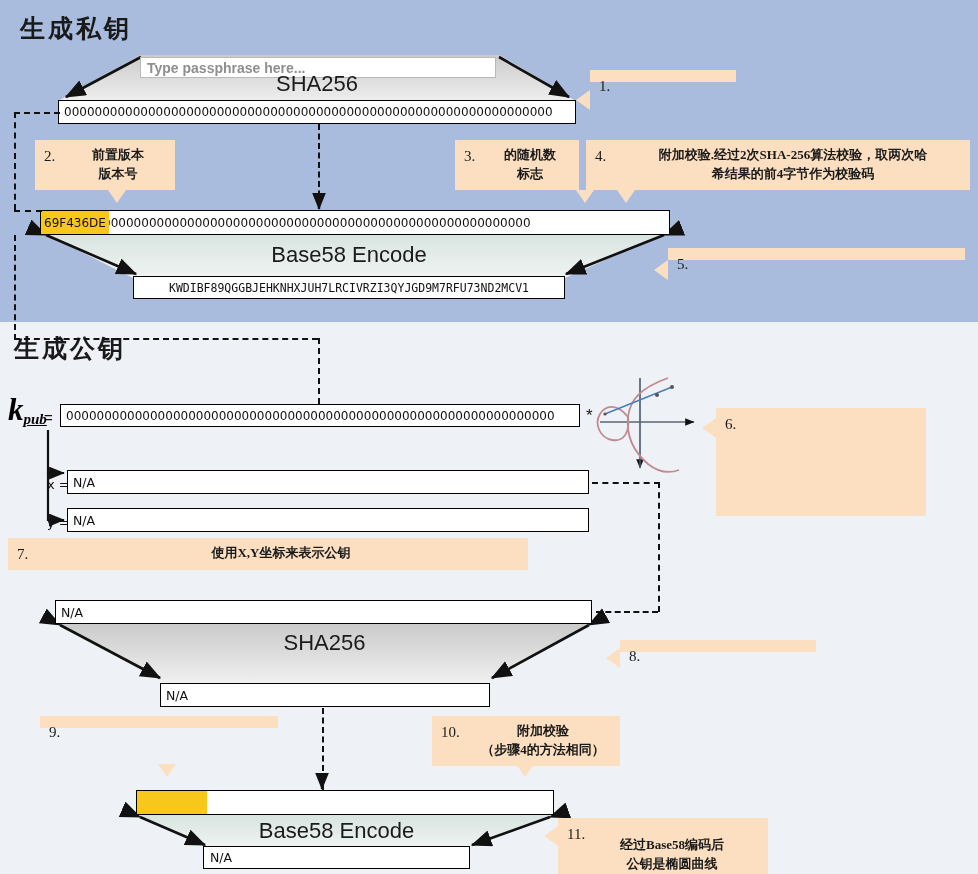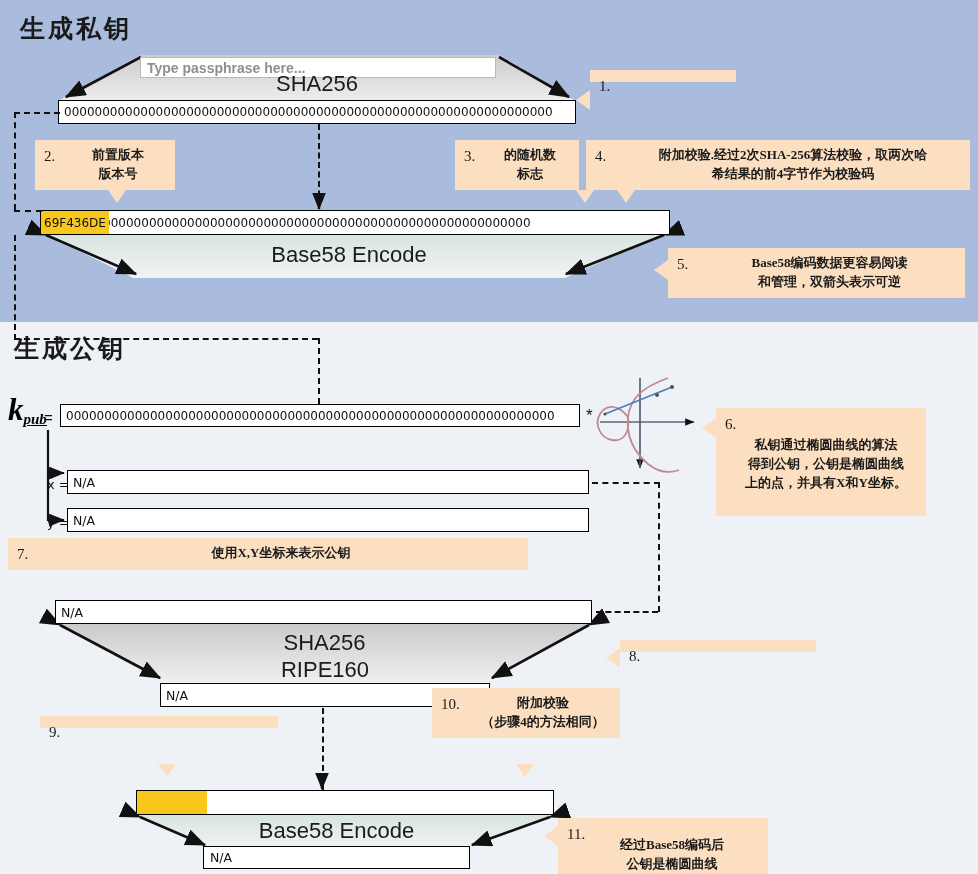--- a/index.html
+++ b/index.html
@@ -213,42 +213,40 @@
     <span class="seg hexbar" style="background:#d4737a;padding:0 2px;">80</span>
     <span class="seg hexbar" style="background:#ffffff;flex:1;justify-content:flex-start;padding-left:1px;">0000000000000000000000000000000000000000000000000000000000000000</span>
     <span class="seg hexbar" style="background:#f9c8d4;padding:0 2px;">01</span>
     <span class="seg hexbar" style="background:#f8c71c;padding:0 3px;">69F436DE</span>
   </div>
 
   <div class="funnel" style="left:133px;top:241px;width:432px;height:28px;">
     <span class="lbl">Base58 Encode</span>
   </div>
 
+  <div class="wbox" style="left:133px;top:276px;width:432px;height:23px;justify-content:center;font-family:'DejaVu Sans Mono',monospace;font-size:11.5px;">KWDIBF89QGGBJEHKNHXJUH7LRCIVRZI3QYJGD9M7RFU73ND2MCV1</div>
 
   <div class="kpub" style="left:8px;top:392px;">
     <span class="k">k</span><span class="sub">pub</span>
   </div>
   <div class="eq" style="left:44px;top:409px;">=</div>
 
   <div class="wbox hexbar" style="left:60px;top:404px;width:520px;height:23px;padding-left:5px;">0000000000000000000000000000000000000000000000000000000000000000</div>
   <div class="star" style="left:586px;top:406px;">*</div>
 
   <div class="xylabel" style="left:47px;top:477px;">x =</div>
   <div class="wbox" style="left:67px;top:470px;width:522px;height:24px;padding-left:5px;">N/A</div>
 
   <div class="xylabel" style="left:47px;top:515px;">y =</div>
   <div class="wbox" style="left:67px;top:508px;width:522px;height:24px;padding-left:5px;">N/A</div>
 
   <div class="wbox" style="left:55px;top:600px;width:537px;height:24px;padding-left:5px;">N/A</div>
 
   <div class="funnel" style="left:57px;top:630px;width:535px;height:26px;">
     <span class="lbl">SHA256</span>
-  </div>
-  <div class="funnel" style="left:80px;top:657px;width:490px;height:26px;">
-    <span class="lbl">RIPE160</span>
   </div>
 
   <div class="wbox" style="left:160px;top:683px;width:330px;height:24px;padding-left:5px;">N/A</div>
 
   <div class="wbox" style="left:136px;top:790px;width:418px;height:25px;padding:0;">
     <span class="seg hexbar" style="background:#d4737a;padding:0 3px;">00</span>
     <span class="seg" style="background:#ffffff;flex:1;justify-content:flex-start;padding-left:6px;font-size:12.5px;">N/A</span>
     <span class="seg hexbar" style="background:#f8c71c;width:70px;"></span>
   </div>
 
@@ -300,49 +298,44 @@
 
   <div class="callout leftnum" style="left:586px;top:140px;width:384px;">
     <span class="num">4.</span>
     <span class="body">附加校验.经过2次SHA-256算法校验，取两次哈
 希结果的前4字节作为校验码</span>
   </div>
   <div class="tail tail-down" style="left:617px;top:190px;"></div>
 
   <div class="callout" style="left:668px;top:248px;width:297px;">
     <span class="num">5.</span>
-    <span class="body">Base58编码数据更容易阅读
-和管理，双箭头表示可逆</span>
   </div>
   <div class="tail tail-left" style="left:654px;top:260px;"></div>
 
   <div class="callout" style="left:716px;top:408px;width:210px;height:108px;">
     <span class="num">6.</span>
-    <span class="body" style="padding-top:22px;padding-left:10px;">私钥通过椭圆曲线的算法
-得到公钥，公钥是椭圆曲线
-上的点，并具有X和Y坐标。</span>
   </div>
   <div class="tail tail-left" style="left:702px;top:418px;"></div>
 
   <div class="callout" style="left:8px;top:538px;width:520px;height:32px;">
     <span class="num">7.</span>
     <span class="body">使用X,Y坐标来表示公钥</span>
   </div>
 
   <div class="callout" style="left:620px;top:640px;width:196px;">
     <span class="num">8.</span>
   </div>
   <div class="tail tail-left" style="left:606px;top:648px;"></div>
 
   <div class="callout" style="left:40px;top:716px;width:238px;">
     <span class="num">9.</span>
   </div>
   <div class="tail tail-down" style="left:158px;top:764px;"></div>
 
-  <div class="callout" style="left:432px;top:688px;width:188px;">
+  <div class="callout" style="left:432px;top:716px;width:188px;">
     <span class="num">10.</span>
     <span class="body" style="padding-left:34px;">附加校验
 （步骤4的方法相同）</span>
   </div>
   <div class="tail tail-down" style="left:516px;top:764px;"></div>
 
   <div class="callout" style="left:558px;top:818px;width:210px;">
     <span class="num">11.</span>
     <span class="body" style="padding-top:12px;padding-left:18px;">经过Base58编码后
 公钥是椭圆曲线</span>

